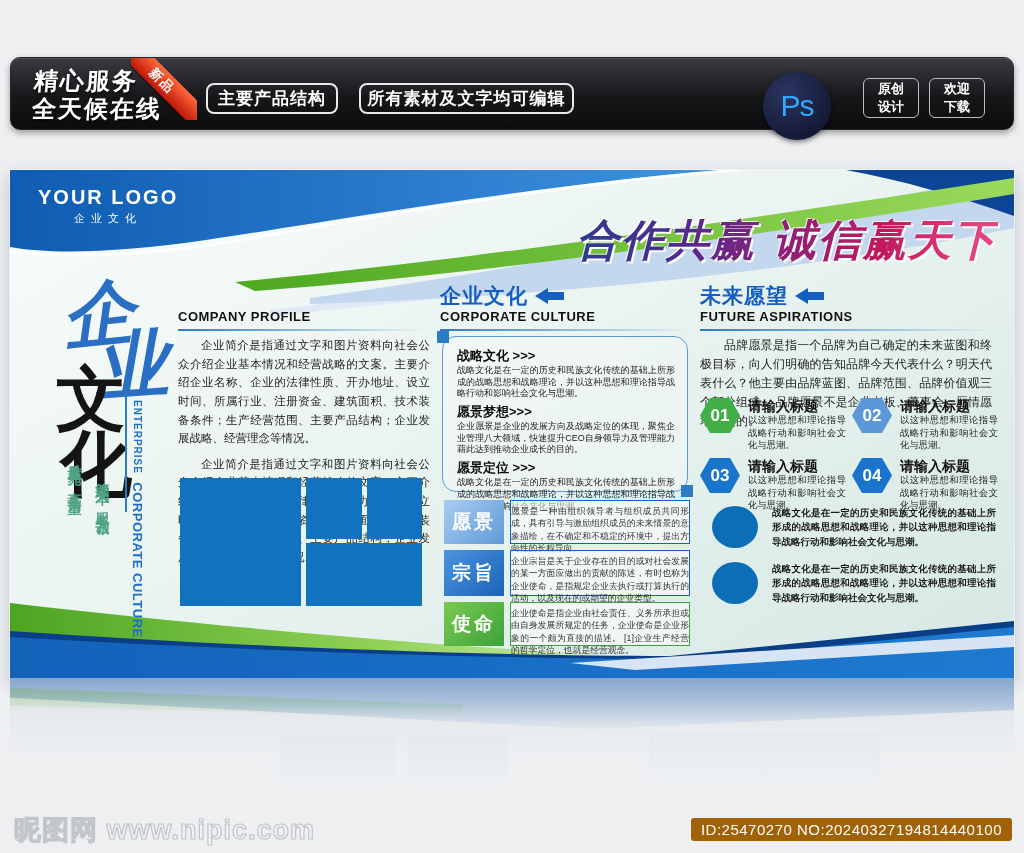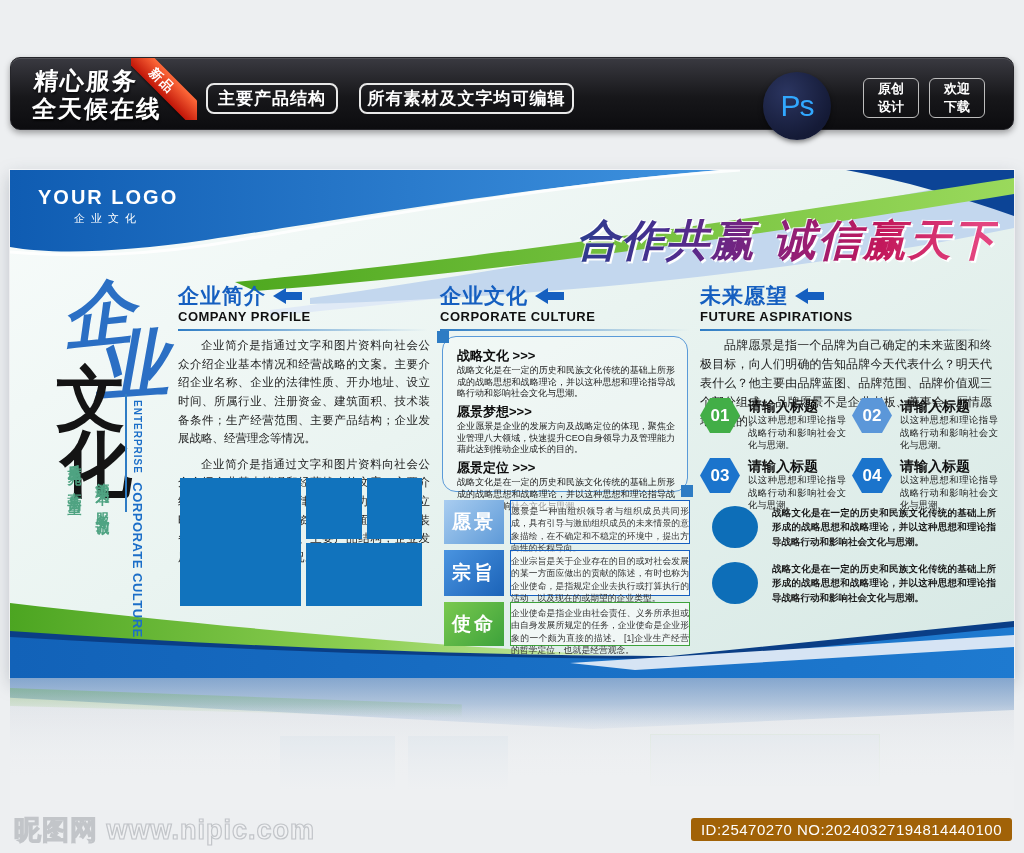--- a/index.html
+++ b/index.html
@@ -212,24 +212,20 @@
     <span class="zh-char zh-black" style="left:46px; top:194px; font-size:70px;">文</span>
     <span class="zh-char zh-black" style="left:50px; top:258px; font-size:72px;">化</span>
     <div class="v-line"></div>
     <div class="v-en">
       <span class="en-s">ENTERPRISE</span>
       <span class="en-l">CORPORATE CULTURE</span>
     </div>
     <div class="motto a">质量为先，直营为重</div>
     <div class="motto b">管理为本，服务为诚</div>
 
-    <div class="sec-title" style="left:168px;">
-      <span>企业简介</span>
-      <span class="arrow-icon"></span>
-    </div>
     <div class="sec-sub" style="left:168px;">COMPANY PROFILE</div>
     <div class="sec-line" style="left:168px; width:250px;"></div>
     <div class="col1-flow">
       <p>企业简介是指通过文字和图片资料向社会公众介绍企业基本情况和经营战略的文案。主要介绍企业名称、企业的法律性质、开办地址、设立时间、所属行业、注册资金、建筑面积、技术装备条件；生产经营范围、主要产品结构；企业发展战略、经营理念等情况。</p>
       <p>企业简介是指通过文字和图片资料向社会公众介绍企业基本情况和经营战略的文案。主要介绍企业名称、企业的法律性质、开办地址、设立时间、所属行业、注册资金、建筑面积、技术装备条件；生产经营范围、主要产品结构；企业发展战略、经营理念等情况。</p>
     </div>
     <div class="ph" style="left:170px; top:308px; width:121px; height:128px;"></div>
     <div class="ph" style="left:296px; top:308px; width:56px; height:61px;"></div>
     <div class="ph" style="left:357px; top:308px; width:55px; height:61px;"></div>
     <div class="ph" style="left:296px; top:373px; width:116px; height:63px;"></div>

